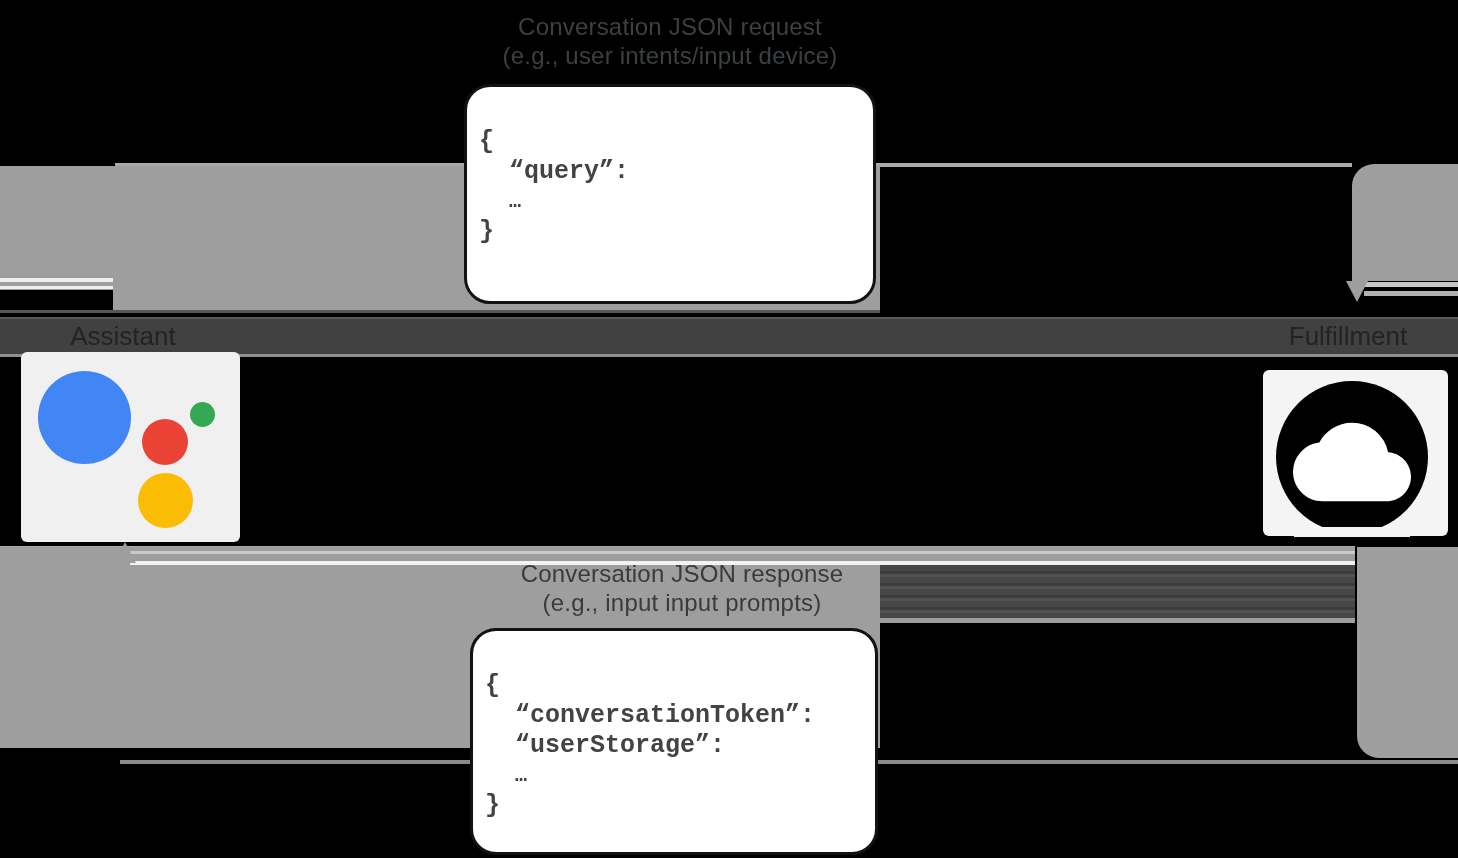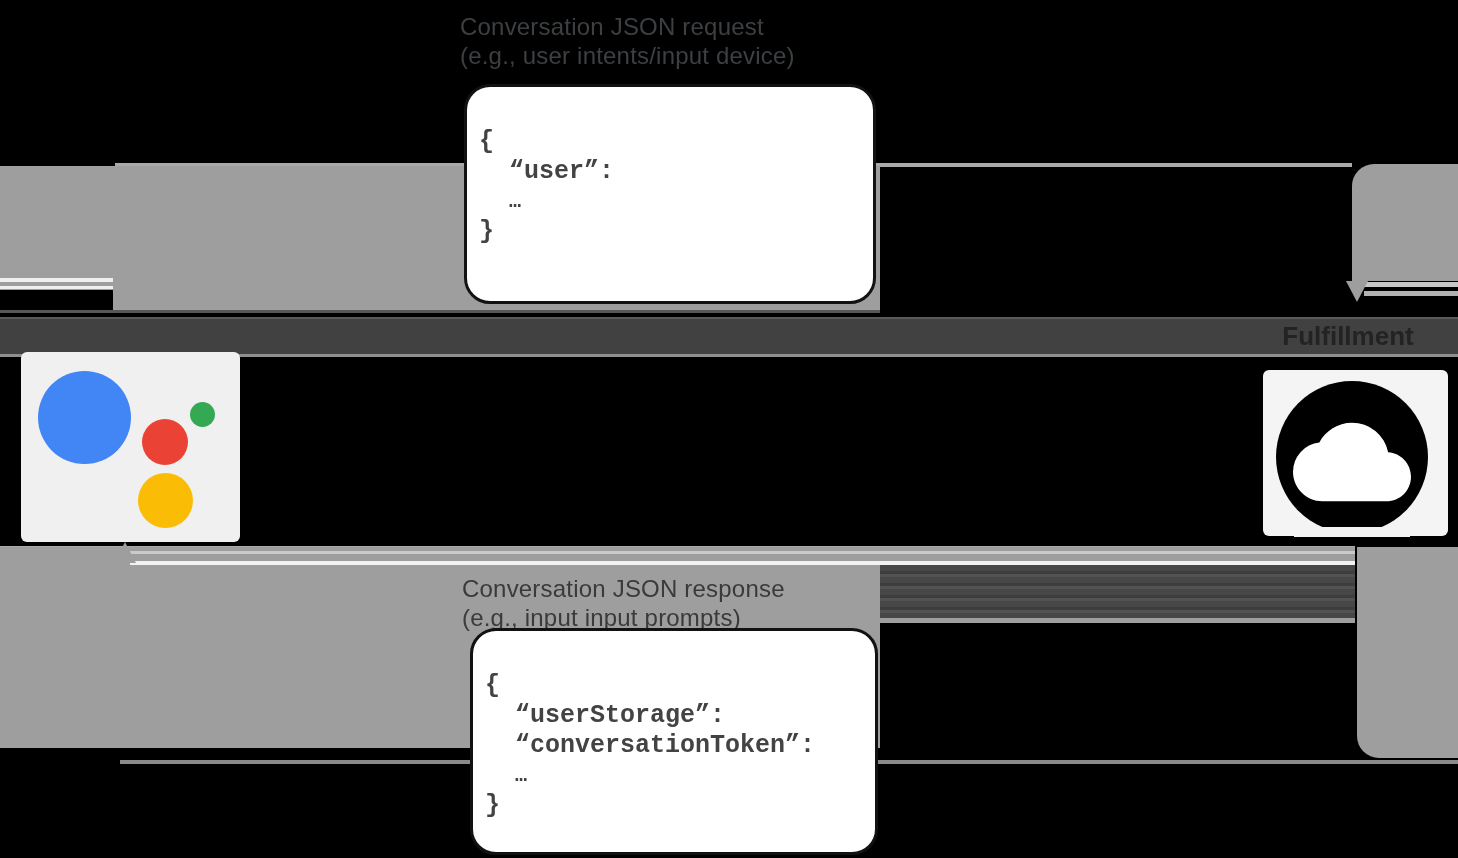--- a/index.html
+++ b/index.html
@@ -3,21 +3,21 @@
 <meta charset="utf-8">
 <style>
   html,body{margin:0;padding:0;background:#000;}
   #stage{
     position:relative;width:1458px;height:858px;background:#000;
     overflow:hidden;font-family:"Liberation Sans",sans-serif;
   }
   .abs{position:absolute;}
   
   .flow-title{
-    text-align:left;color:#3c4043;font-size:24px;line-height:29px;
+    text-align:center;color:#3c4043;font-size:24px;line-height:29px;
     letter-spacing:.2px;
   }
   
   .band{background:#9e9e9e;}
   .band-top-main{left:0;top:166px;width:880px;height:144px;border-bottom:3px solid #575757;}
   .band-top-blackpatch{left:0;top:290px;width:113px;height:20px;background:#000;}
   .wline{background:#efefef;}
   .thinline-top{left:115px;top:163px;width:1237px;height:4px;background:#a9a9a9;}
   .shaft-right-top{left:1352px;top:164px;width:106px;height:117px;background:#9e9e9e;border-top-left-radius:22px;}
   .arrowhead-down{
@@ -88,27 +88,28 @@
   <div class="abs fade1 z1"></div>
   <div class="abs fade2 z1"></div>
 
   <div class="abs flow-title z3" style="left:460px;top:12px;width:420px;">
     <div>Conversation JSON request</div>
     <div>(e.g., user intents/input device)</div>
   </div>
 
   <div class="abs json-box box-request z3">
     <div class="ln">{</div>
-    <div class="ln indent">“user”:</div>
+    <div class="ln indent">“query”:</div>
     <div class="ln indent dots">…</div>
     <div class="ln">}</div>
   </div>
 
   <div class="abs label-band z1"></div>
-  <div class="abs node-label z2" style="left:1248px;width:200px;font-weight:bold;">Fulfillment</div>
+  <div class="abs node-label z2" style="left:23px;width:200px;">Assistant</div>
+  <div class="abs node-label z2" style="left:1248px;width:200px;">Fulfillment</div>
 
   <div class="abs card card-assistant z2">
     <div>
       <div class="circle" style="left:17px;top:19px;width:93px;height:93px;background:#4285f4;"></div>
       <div class="circle" style="left:169px;top:50px;width:25px;height:25px;background:#34a853;"></div>
       <div class="circle" style="left:121px;top:67px;width:46px;height:46px;background:#ea4335;"></div>
       <div class="circle" style="left:117px;top:121px;width:55px;height:55px;background:#fbbc05;"></div>
     </div>
   </div>
 
@@ -125,26 +126,26 @@
   <div class="abs band-bot-topline z1"></div>
   <div class="abs band band-bot-main z1"></div>
   <div class="abs band band-bot-strip z1"></div>
   <div class="abs wline-a z2"></div>
   <div class="abs wline-b z2"></div>
   <div class="abs dark-mid z1"></div>
   <div class="abs shaft-right-bot z1"></div>
   <div class="abs bottom-thinline z1"></div>
   <div class="abs arrowhead-up z2"></div>
 
-  <div class="abs flow-title z3" style="left:462px;top:574px;width:440px;color:#3a3a3a;">
+  <div class="abs flow-title z3" style="left:462px;top:559px;width:440px;color:#3a3a3a;">
     <div>Conversation JSON response</div>
     <div>(e.g., input input prompts)</div>
   </div>
 
   <div class="abs json-box box-response z3">
     <div class="ln">{</div>
+    <div class="ln indent">“conversationToken”:</div>
     <div class="ln indent">“userStorage”:</div>
-    <div class="ln indent">“conversationToken”:</div>
     <div class="ln indent dots">…</div>
     <div class="ln">}</div>
   </div>
 
 </div>
 
 </body></html>

